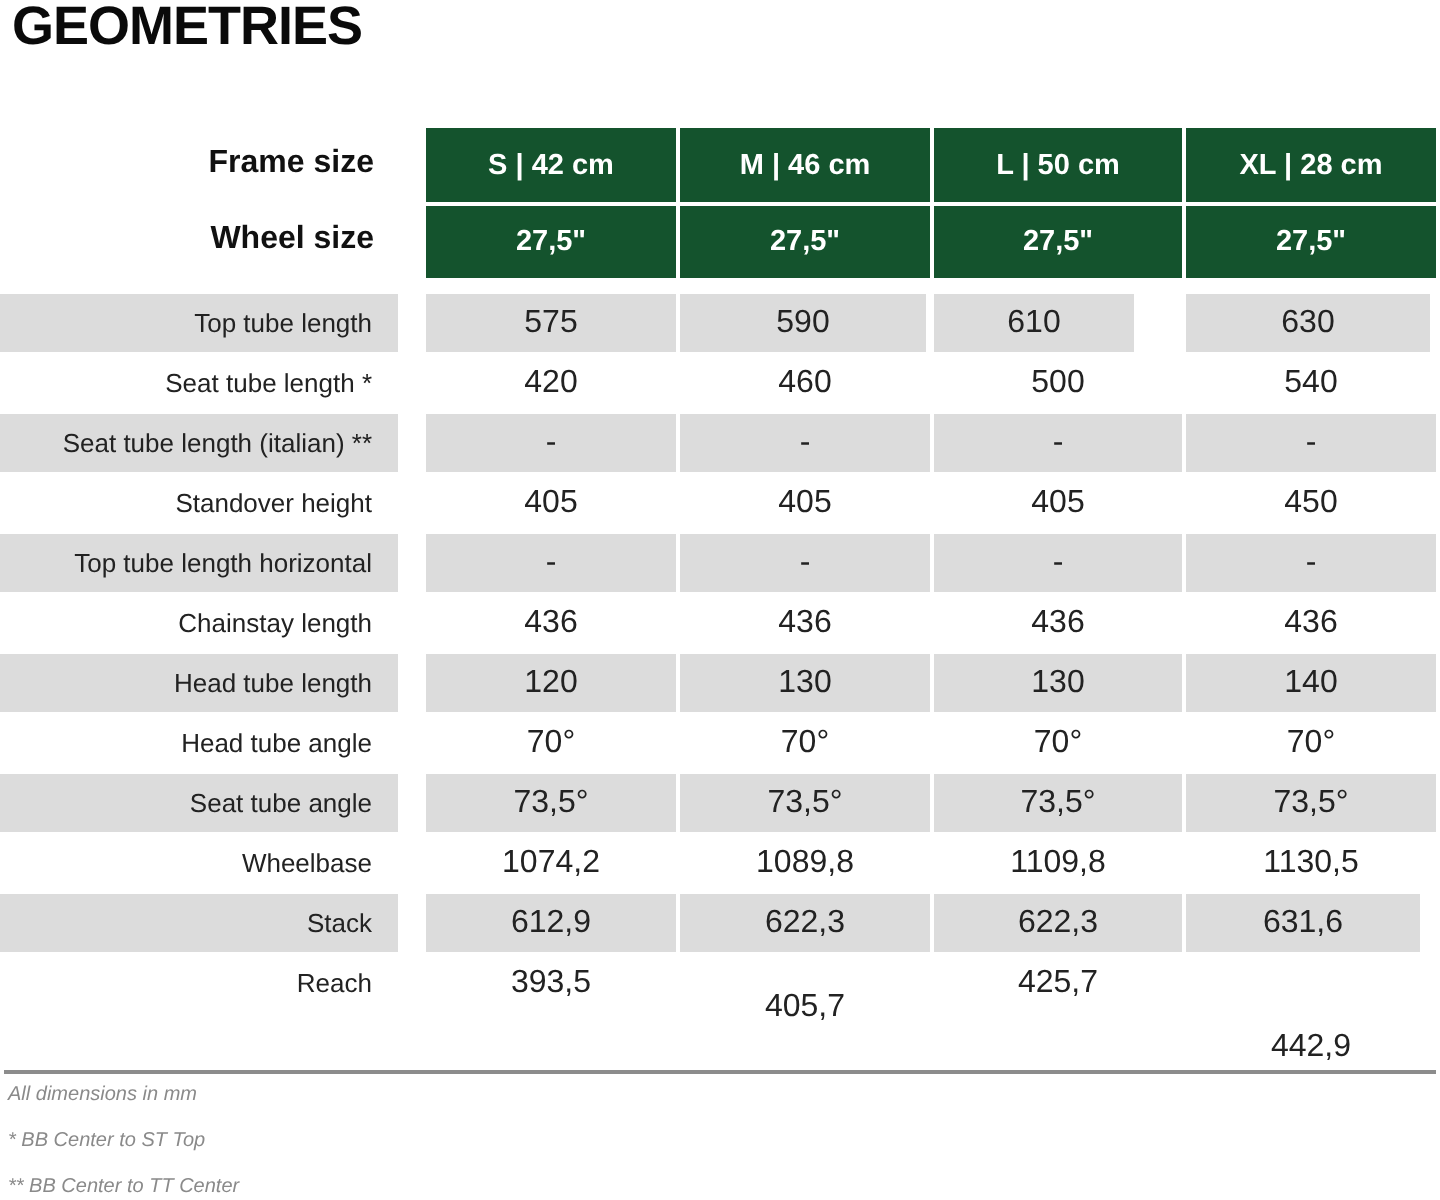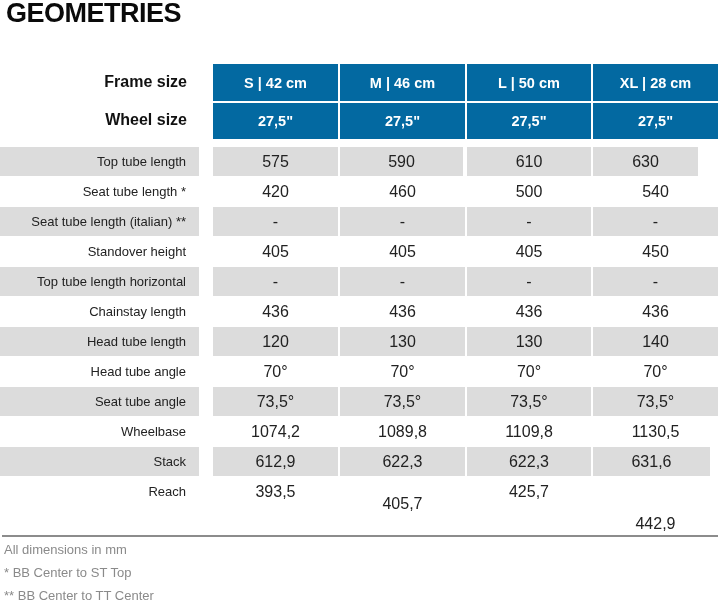--- a/index.html
+++ b/index.html
@@ -11,21 +11,21 @@
     .title {
       position: absolute; left: 6px; top: -2px;
       font-size: 27px; font-weight: bold; letter-spacing: -0.5px;
       color: #0a0a0a;
     }
     .hdr-label {
       position: absolute; left: 0; width: 187px; text-align: right;
       font-size: 16px; font-weight: bold; color: #111;
     }
     .hdr-cell {
-      position: absolute; background: #0369a1; color: #fff;
+      position: absolute; background: #14532d; color: #fff;
       font-weight: bold; font-size: 14.5px;
       display: flex; align-items: center; justify-content: center;
       box-sizing: border-box;
     }
     .row-label {
       position: absolute; left: 0; width: 199px; height: 29px;
       box-sizing: border-box; padding-right: 13px;
       display: flex; align-items: center; justify-content: flex-end;
       font-size: 13px; color: #222;
     }
@@ -33,21 +33,21 @@
       position: absolute; height: 29px;
       display: flex; align-items: center; justify-content: center;
       font-size: 16px; color: #222;
     }
     .shaded { background: #dcdcdc; }
     .divider {
       position: absolute; left: 2px; width: 716px; top: 535px; height: 2px;
       background: #8c8c8c;
     }
     .note {
-      position: absolute; left: 4px; font-size: 13px; 
+      position: absolute; left: 4px; font-size: 10px; font-style: italic;
       color: #8a8a8a;
     }
   </style>
 </head>
 <body>
 
 <div class="title">GEOMETRIES</div>
 
 <div class="hdr-label" style="top:73px;">Frame size</div>
 <div class="hdr-label" style="top:111px;">Wheel size</div>
@@ -59,22 +59,22 @@
 
 <div class="hdr-cell" style="left:213px; top:103px; width:125px; height:36px;">27,5"</div>
 <div class="hdr-cell" style="left:340px; top:103px; width:125px; height:36px;">27,5"</div>
 <div class="hdr-cell" style="left:467px; top:103px; width:124px; height:36px;">27,5"</div>
 <div class="hdr-cell" style="left:593px; top:103px; width:125px; height:36px;">27,5"</div>
 
 <div id="rows-container">
     <div class="row-label shaded" style="top: 147px;">Top tube length</div>
     <div class="cell shaded" style="top: 147px; left: 213px; width: 125px;">575</div>
     <div class="cell shaded" style="top: 147px; left: 340px; width: 123px;">590</div>
-    <div class="cell shaded" style="top: 147px; left: 467px; width: 124px;">610</div>
-    <div class="cell shaded" style="top: 147px; left: 593px; width: 105px;">630</div>
+    <div class="cell shaded" style="top: 147px; left: 467px; width: 100px;">610</div>
+    <div class="cell shaded" style="top: 147px; left: 593px; width: 122px;">630</div>
     <div class="row-label" style="top: 177px;">Seat tube length *</div>
     <div class="cell" style="top: 177px; left: 213px; width: 125px;">420</div>
     <div class="cell" style="top: 177px; left: 340px; width: 125px;">460</div>
     <div class="cell" style="top: 177px; left: 467px; width: 124px;">500</div>
     <div class="cell" style="top: 177px; left: 593px; width: 125px;">540</div>
     <div class="row-label shaded" style="top: 207px;">Seat tube length (italian) **</div>
     <div class="cell shaded" style="top: 207px; left: 213px; width: 125px;">-</div>
     <div class="cell shaded" style="top: 207px; left: 340px; width: 125px;">-</div>
     <div class="cell shaded" style="top: 207px; left: 467px; width: 124px;">-</div>
     <div class="cell shaded" style="top: 207px; left: 593px; width: 125px;">-</div>

